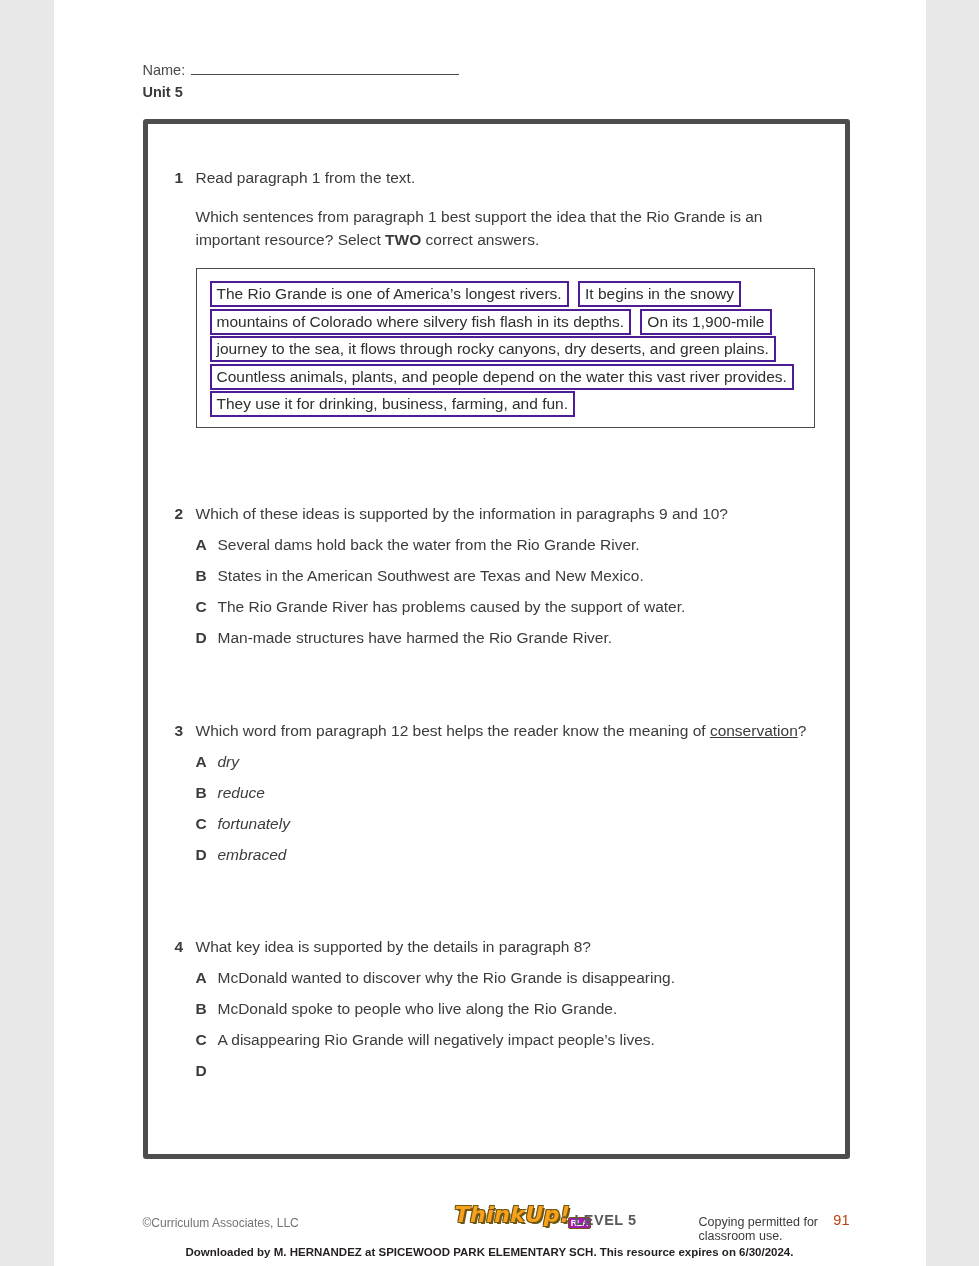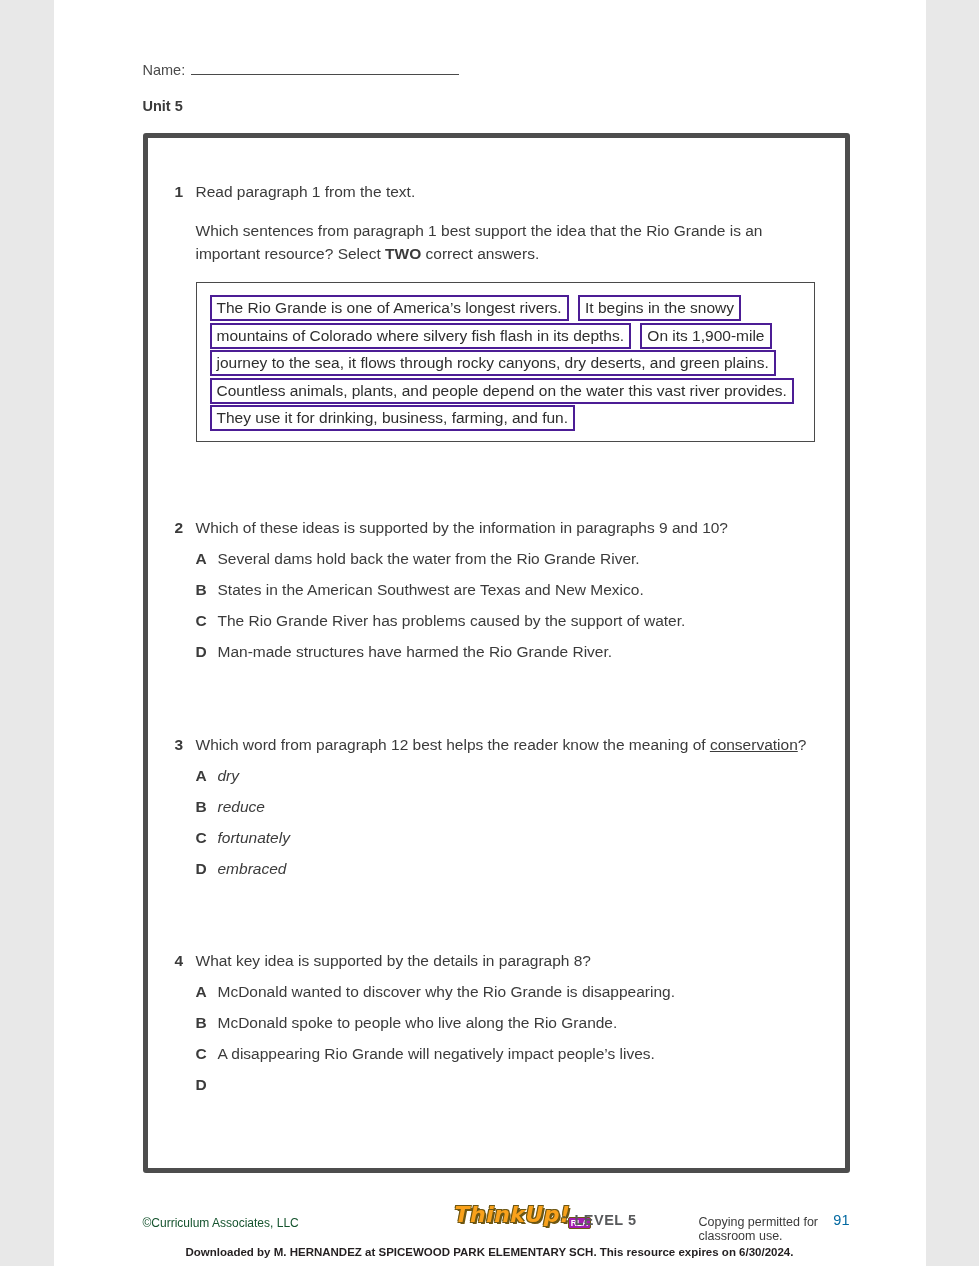--- a/index.html
+++ b/index.html
@@ -16,21 +16,21 @@
 
   
   .header-row { display: flex; justify-content: space-between; align-items: flex-start; }
   .name-row { margin-top: 16px; font-size: 14.5px; color: #4a4a4a; }
   .name-line { display: inline-block; width: 268px; height: 15px; border-bottom: 1.5px solid #4a4a4a; margin-left: 6px; }
   .assessment-title {
     font-size: 34px; font-weight: bold; color: #414042; letter-spacing: 0.5px;
     text-shadow: 3px 4px 0 #c9c9c9;
     padding-right: 2px;
   }
-  .unit-label { font-size: 14.5px; font-weight: bold; color: #3b3b3b; margin-top: 20px; }
+  .unit-label { font-size: 14.5px; font-weight: bold; color: #3b3b3b; margin-top: 6px; }
 
   
   .main-box {
     margin-top: 19px;
     border: 5px solid #4d4d4d;
     border-radius: 3px;
     height: 1040px;
     padding: 42px 30px 0 27px;
   }
 
@@ -62,39 +62,39 @@
     cursor: pointer;
   }
 
   .choices { margin-top: 9px; }
   .choice { display: flex; font-size: 15.5px; line-height: 22px; margin-bottom: 9px; cursor: pointer; }
   .c-letter { font-weight: bold; width: 22px; flex: none; }
   .c-text.italic { font-style: italic; }
 
   
   .footer { position: absolute; left: 89px; right: 76px; top: 1200px; height: 42px; }
-  .copyright { position: absolute; left: 0; top: 16px; font-size: 12px; color: #14532d; }
+  .copyright { position: absolute; left: 0; top: 16px; font-size: 12px; color: #737373; }
   .logo { position: absolute; left: 312px; top: 2px; white-space: nowrap; }
   .logo-text {
     font-family: "DejaVu Sans", sans-serif;
     font-weight: bold; font-style: italic;
     font-size: 22px; color: #f9a11b;
     text-shadow: -1px -1px 0 #6e5713, 1px -1px 0 #6e5713, -1px 1px 0 #6e5713, 2px 2px 0 #6e5713;
     letter-spacing: 0.5px;
   }
   .logo-sub {
     display: inline-block;
     font-size: 8.5px; font-weight: bold; color: #ffffff;
     background: #a21caf; border: 1px solid #6e5713;
     padding: 0 2px; border-radius: 2px;
     transform: translateY(4px); margin-left: -3px;
   }
   .level { position: absolute; left: 432px; top: 12px; font-size: 14.5px; font-weight: bold; color: #58595b; letter-spacing: 0.5px; }
   .permission { position: absolute; left: 556px; top: 15px; font-size: 12.5px; color: #3b3b3b; }
-  .page-num { position: absolute; right: 0; top: 12px; font-size: 14.5px; color: #0369a1; }
+  .page-num { position: absolute; right: 0; top: 12px; font-size: 14.5px; color: #c2410c; }
 
   .download-line {
     position: absolute; left: 0; right: 0; top: 1246px;
     text-align: center; font-size: 11.5px; font-weight: bold; color: #231f20;
   }
 </style>
 </head>
 <body>
 
 <div class="page">

